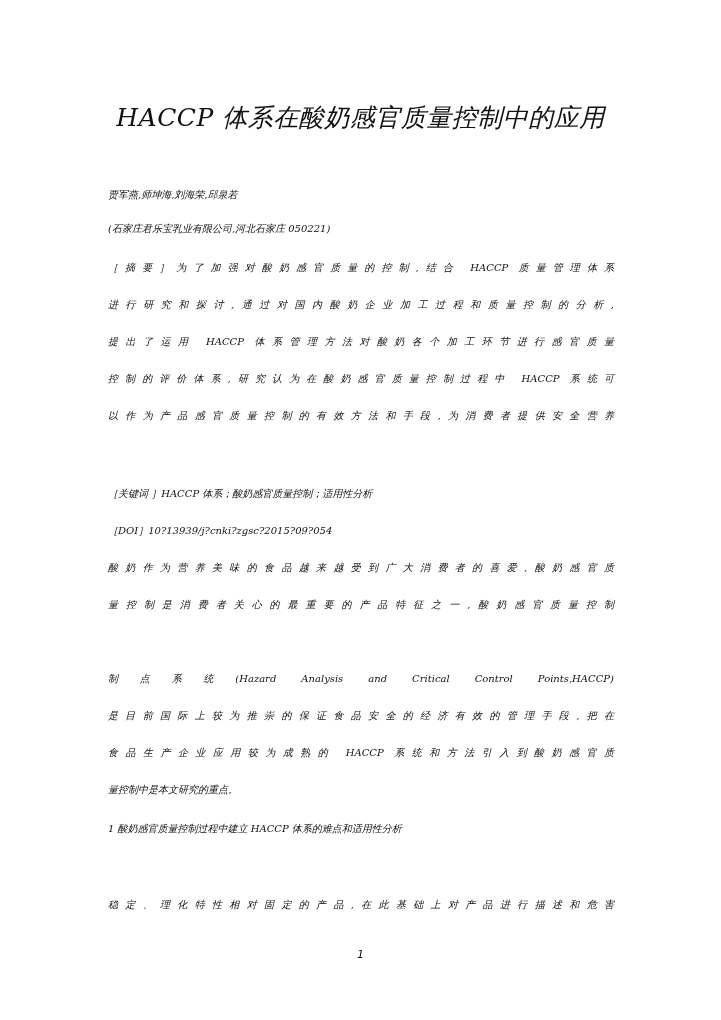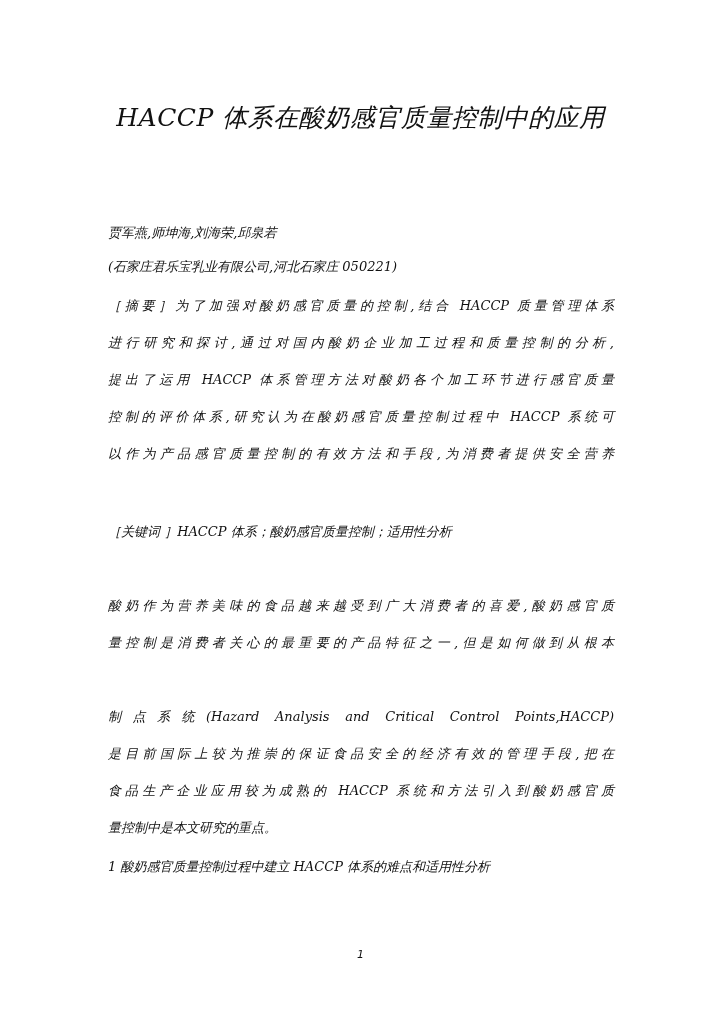--- a/index.html
+++ b/index.html
@@ -1,47 +1,49 @@
 <!DOCTYPE html>
 <html><head>
 <meta charset="utf-8">
 <style>
   html, body { margin: 0; padding: 0; background: #ffffff; }
   body { width: 721px; height: 1020px; position: relative; overflow: hidden;
          font-family: "DejaVu Serif", "Liberation Serif", serif; color: #111; }
   .page { position: absolute; left: 0; top: 12px; width: 721px; height: 1020px; font-style: italic; }
   .title { position: absolute; top: 88px; left: 0; width: 721px; text-align: center;
            font-size: 25px; line-height: 36px; letter-spacing: 0.5px; }
-  .line { position: absolute; left: 108px; width: 506px; font-size: 13px;
-          line-height: 22px; white-space: nowrap; margin-top: 38px; }
+  .line { position: absolute; left: 108px; width: 506px; font-size: 10px;
+          line-height: 22px; white-space: nowrap; }
   .just { text-align: justify; text-align-last: justify; }
   .pagenum { position: absolute; top: 936px; left: 0; width: 721px; text-align: center;
              font-size: 11px; font-family: "DejaVu Sans", sans-serif; }
 </style>
 </head>
 <body>
 
 <div class="page">
   <div class="title">HACCP 体系在酸奶感官质量控制中的应用</div>
 
   <div class="line" style="top:172px">贾军燕,师坤海,刘海荣,邱泉若</div>
   <div class="line" style="top:206px">(石家庄君乐宝乳业有限公司,河北石家庄 050221)</div>
 
   <div class="line just" style="top:245px">［摘要］为了加强对酸奶感官质量的控制,结合 HACCP 质量管理体系</div>
   <div class="line just" style="top:282px">进行研究和探讨,通过对国内酸奶企业加工过程和质量控制的分析,</div>
   <div class="line just" style="top:319px">提出了运用 HACCP 体系管理方法对酸奶各个加工环节进行感官质量</div>
   <div class="line just" style="top:356px">控制的评价体系,研究认为在酸奶感官质量控制过程中 HACCP 系统可</div>
   <div class="line just" style="top:393px">以作为产品感官质量控制的有效方法和手段,为消费者提供安全营养</div>
 
   <div class="line" style="top:471px">［关键词 ］HACCP 体系；酸奶感官质量控制；适用性分析</div>
+  <div class="line" style="top:508px">［DOI］10?13939/j?cnki?zgsc?2015?09?054</div>
 
   <div class="line just" style="top:545px">酸奶作为营养美味的食品越来越受到广大消费者的喜爱,酸奶感官质</div>
-  <div class="line just" style="top:582px">量控制是消费者关心的最重要的产品特征之一,但是如何做到从根本</div>
+  <div class="line just" style="top:582px">量控制是消费者关心的最重要的产品特征之一,酸奶感官质量控制</div>
   <div class="line just" style="top:656px">制点系统(Hazard Analysis and Critical Control Points,HACCP)</div>
   <div class="line just" style="top:693px">是目前国际上较为推崇的保证食品安全的经济有效的管理手段,把在</div>
   <div class="line just" style="top:730px">食品生产企业应用较为成熟的 HACCP 系统和方法引入到酸奶感官质</div>
   <div class="line" style="top:767px">量控制中是本文研究的重点。</div>
 
   <div class="line" style="top:806px">1 酸奶感官质量控制过程中建立 HACCP 体系的难点和适用性分析</div>
 
+  <div class="line just" style="top:882px">稳定、理化特性相对固定的产品,在此基础上对产品进行描述和危害</div>
 
   <div class="pagenum">1</div>
 </div>
 
 </body></html>

